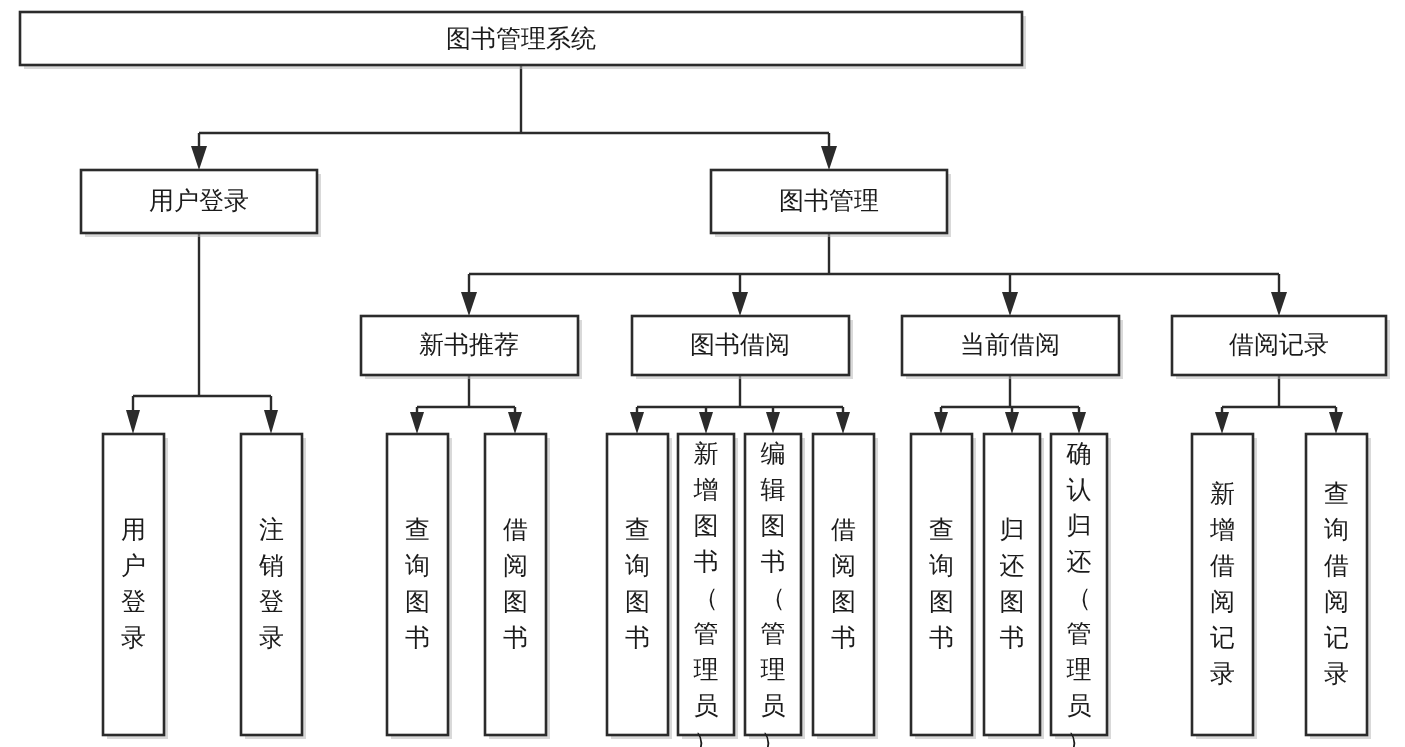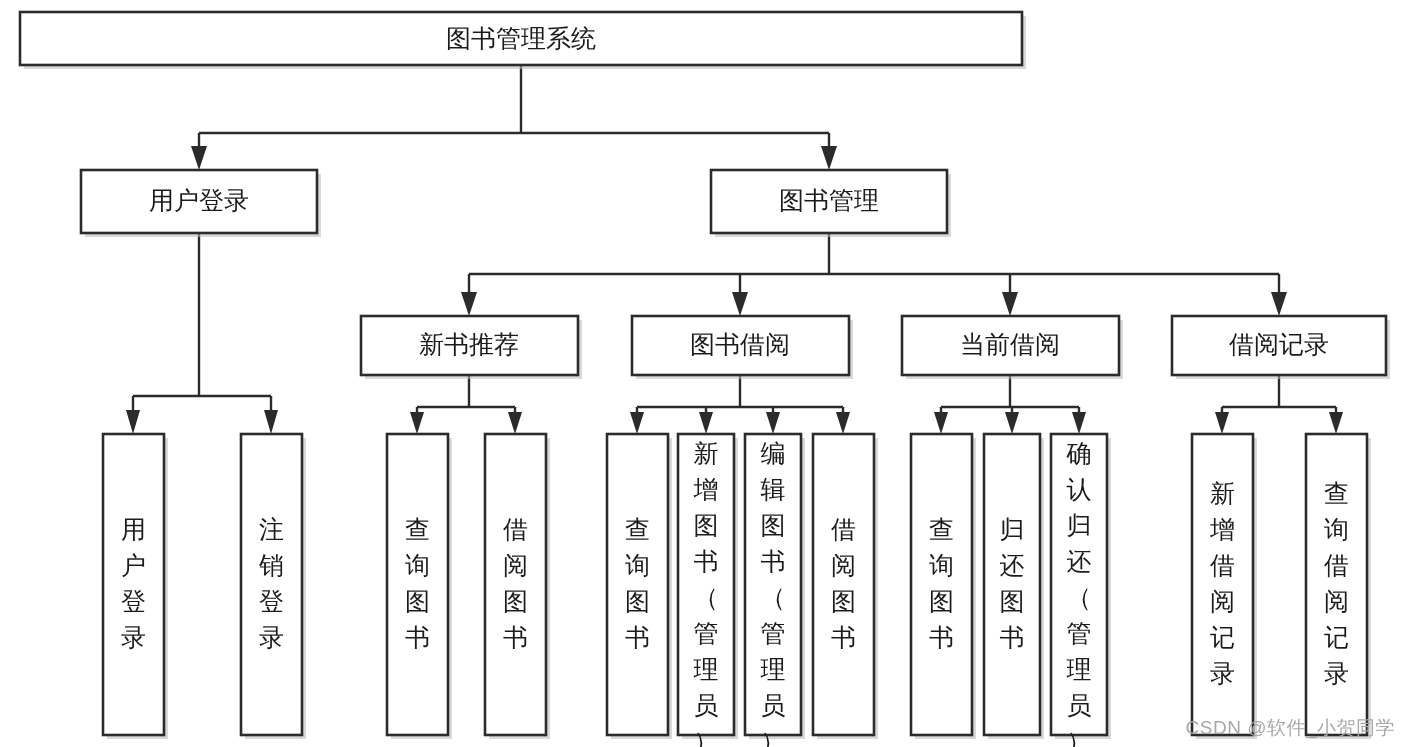--- a/index.html
+++ b/index.html
@@ -253,14 +253,13 @@
         </g>
         <g>
           <rect class="node-box-shadow" x="1310" y="438" width="61" height="301"></rect>
           <rect class="node-box" x="1306" y="434" width="61" height="301"></rect>
           <text class="node-label-v" x="1336.5" y="502.42"><tspan x="1336.5">查</tspan><tspan x="1336.5" dy="36">询</tspan><tspan x="1336.5" dy="36">借</tspan><tspan x="1336.5" dy="36">阅</tspan><tspan x="1336.5" dy="36">记</tspan><tspan x="1336.5" dy="36">录</tspan></text>
         </g>
       </g>
 
   </svg>
 
-  <div class="watermark">CSDN @软件_小贺同学</div>
 </div>
 
 </body></html>

